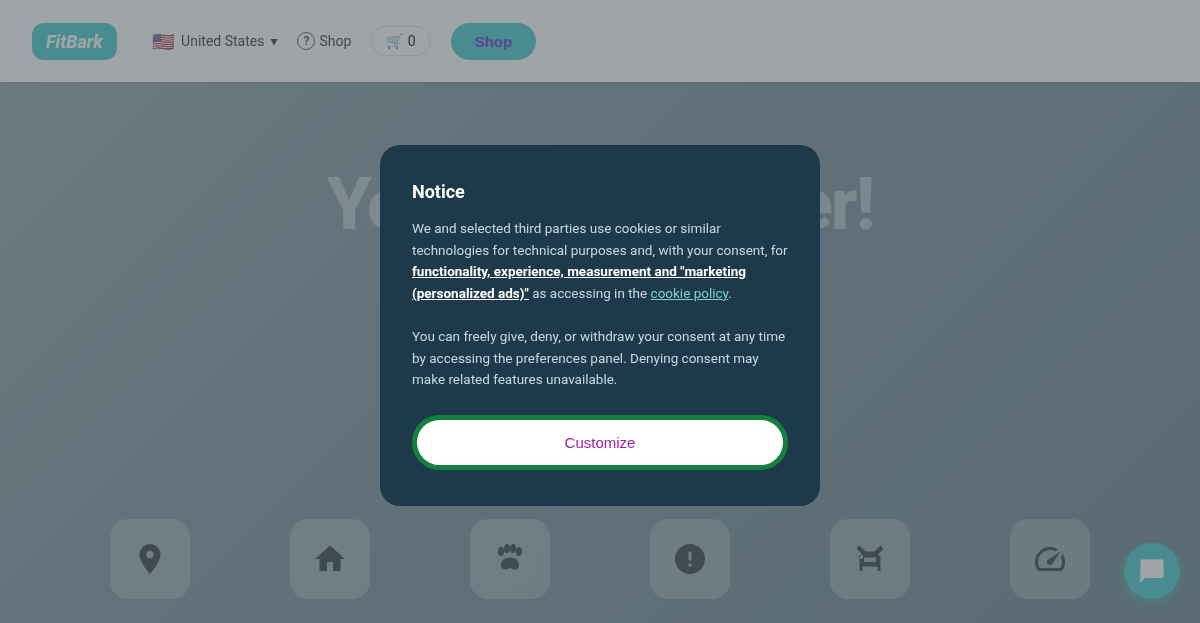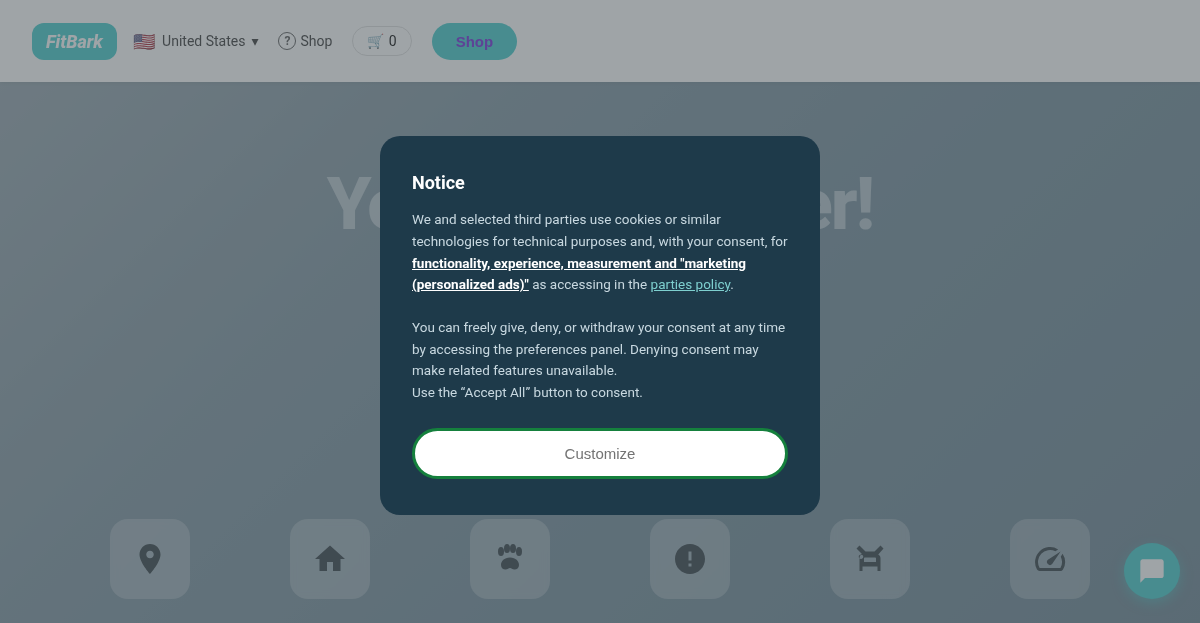--- a/index.html
+++ b/index.html
@@ -15,21 +15,21 @@
       box-shadow: 0 1px 4px rgba(0,0,0,0.08);
     }
     .nav-logo {
       background: #3ec9c9;
       border-radius: 12px;
       padding: 8px 14px;
       color: #fff;
       font-weight: 800;
       font-size: 18px;
       font-style: italic;
-      margin-right: 17px;
+      margin-right: 36px;
       cursor: pointer;
     }
     .nav-links {
       display: flex; gap: 32px; flex: 1;
     }
     .nav-link {
       color: #333;
       font-size: 15px;
       font-weight: 500;
       cursor: pointer;
@@ -169,23 +169,23 @@
       font-size: 16px;
       font-weight: 700;
       cursor: pointer;
       margin-bottom: 12px;
       display: block;
     }
     .modal-customize {
       width: 100%;
       padding: 14px;
       background: #fff;
-      border: 3px solid #15803d;
+      border: 5px solid #15803d;
       border-radius: 30px;
-      color: #737373;
+      color: #a21caf;
       font-size: 15px;
       font-weight: 500;
       cursor: pointer;
       display: block;
     }
   </style>
 </head>
 <body>
 
 <nav class="navbar">
@@ -253,19 +253,18 @@
 <div class="chat-btn">
   <svg viewBox="0 0 24 24">
       <path d="M20 2H4c-1.1 0-2 .9-2 2v18l4-4h14c1.1 0 2-.9 2-2V4c0-1.1-.9-2-2-2z"></path>
     </svg>
 </div>
 
 <div class="modal-overlay">
   <div class="modal">
     <div class="modal-title">Notice</div>
     <div class="modal-body">
-      <span>We and selected third parties use cookies or similar technologies for technical purposes and, with your consent, for </span><strong>functionality, experience, measurement and "marketing (personalized ads)"</strong><span> as accessing in the </span><a href="#">parties policy</a><span>.</span><br><br>
+      <span>We and selected third parties use cookies or similar technologies for technical purposes and, with your consent, for </span><strong>functionality, experience, measurement and "marketing (personalized ads)"</strong><span> as accessing in the </span><a href="#">cookie policy</a><span>.</span><br><br>
       <span>You can freely give, deny, or withdraw your consent at any time by accessing the preferences panel. Denying consent may make related features unavailable.</span><br>
-      <span>Use the “Accept All” button to consent.</span>
     </div>
     <button class="modal-customize">Customize</button>
   </div>
 </div>
 
 </body></html>

